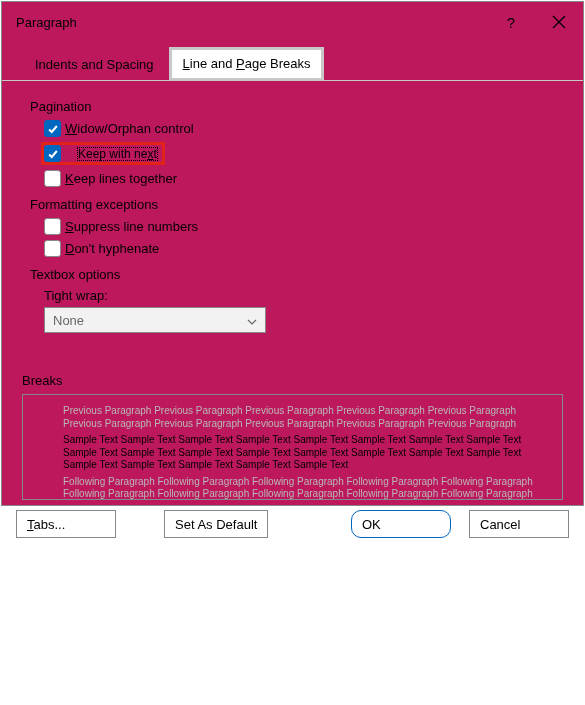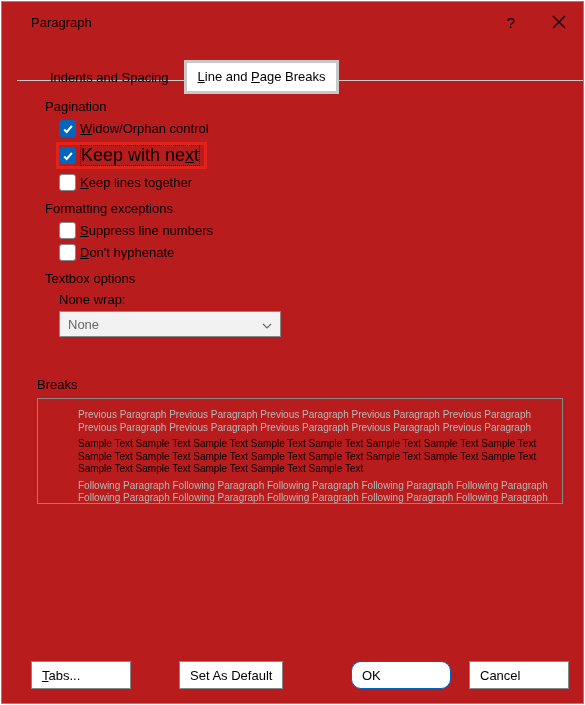--- a/index.html
+++ b/index.html
@@ -8,25 +8,24 @@
     font-family: "Segoe UI", Tahoma, sans-serif;
     font-size: 12px;
     color: #000;
     background: #fff;
     width: 585px;
     height: 705px;
     position: relative;
   }
   .dialog {
     border: 1px solid #888;
-    width: 583px; height: 703px;
+    width: 583px; height: 505px;
     margin: 1px;
     display: flex; flex-direction: column;
-    background: #b91c1c;
-    padding-left: 15px;
+    background: #be185d;
   }
   .titlebar {
     height: 40px;
     display: flex; align-items: center;
     padding: 0 0 0 14px;
   }
   .titlebar .title { font-size: 13px; }
   .titlebar .spacer { flex:1; }
   .titlebar .help-btn, .titlebar .close-btn {
     width: 48px; height: 40px;
@@ -42,21 +41,21 @@
   .tabs {
     display:flex;
     margin-left: 4px;
   }
   .tab {
     padding: 9px 14px 9px 14px;
     font-size: 13px;
     border: 1px solid transparent;
     border-bottom: none;
     position: relative;
-    top: 14px;
+    top: 1px;
   }
   .tab.active {
     border-color: #c8c8c8;
     background: #fff;
   }
   .tab-underline {
     border-bottom: 1px solid #c8c8c8;
     margin: 0 -14px;
   }
   .tab-red { border:3px solid #e2231a; padding: 6px 11px; }
@@ -82,21 +81,21 @@
   .chk.checked svg { width:12px; height:12px; stroke:#fff; stroke-width:2.3; fill:none; }
   .chk-label { font-size: 13px; }
   .chk-label u { text-decoration: underline; }
   .kwn-row {
     display:inline-flex; align-items:center;
     border: 3px solid #e2231a;
     padding-right: 4px;
     margin-left:-3px;
   }
   .kwn-row .chk { margin-left:0; }
-  .kwn-label { font-size:18px; margin-left:4px; outline:1px dotted #000; outline-offset:-1px; padding:0 1px;text-align:right; }
+  .kwn-label { font-size:12px; margin-left:16px; outline:1px dotted #000; outline-offset:-1px; padding:0 1px;text-align:right; }
   .tight-label { font-size:13px; margin: 6px 0 4px 22px; }
   .dropdown {
     margin-left: 22px;
     width: 222px; height: 26px;
     border:1px solid #888;
     background:#f2f2f2;
     display:flex; align-items:center;
     padding: 0 4px 0 8px;
     color:#666;
     font-size:13px;
@@ -197,21 +196,21 @@
           <span class="chk"></span>
           <span class="chk-label"><u>S</u>uppress line numbers</span>
         </div>
         <div class="chk-row">
           <span class="chk"></span>
           <span class="chk-label"><u>D</u>on't hyphenate</span>
         </div>
       </div>
 
       <div class="group-label">Textbox options</div>
-      <div class="tight-label">None wrap:</div>
+      <div class="tight-label">Tight wrap:</div>
       <div class="dropdown">
         <span class="dd-val">None</span>
         <span class="dd-arrow">
           <svg width="10" height="6" viewBox="0 0 10 6">
               <path d="M1 1 L5 5 L9 1" fill="none" stroke="#666" stroke-width="1.2"></path>
             </svg>
         </span>
       </div>
 
       <div class="preview-label">Breaks</div>

